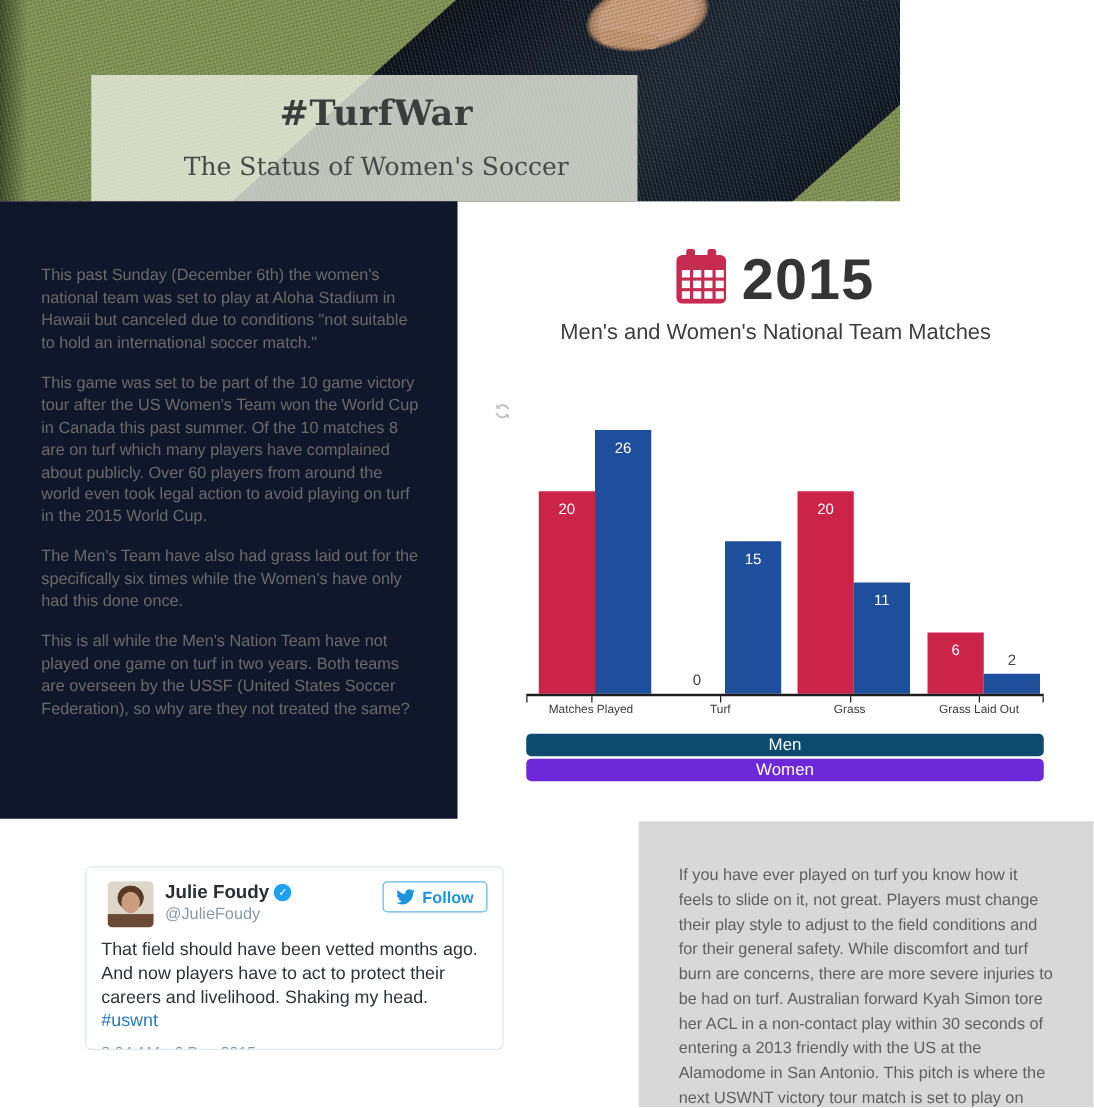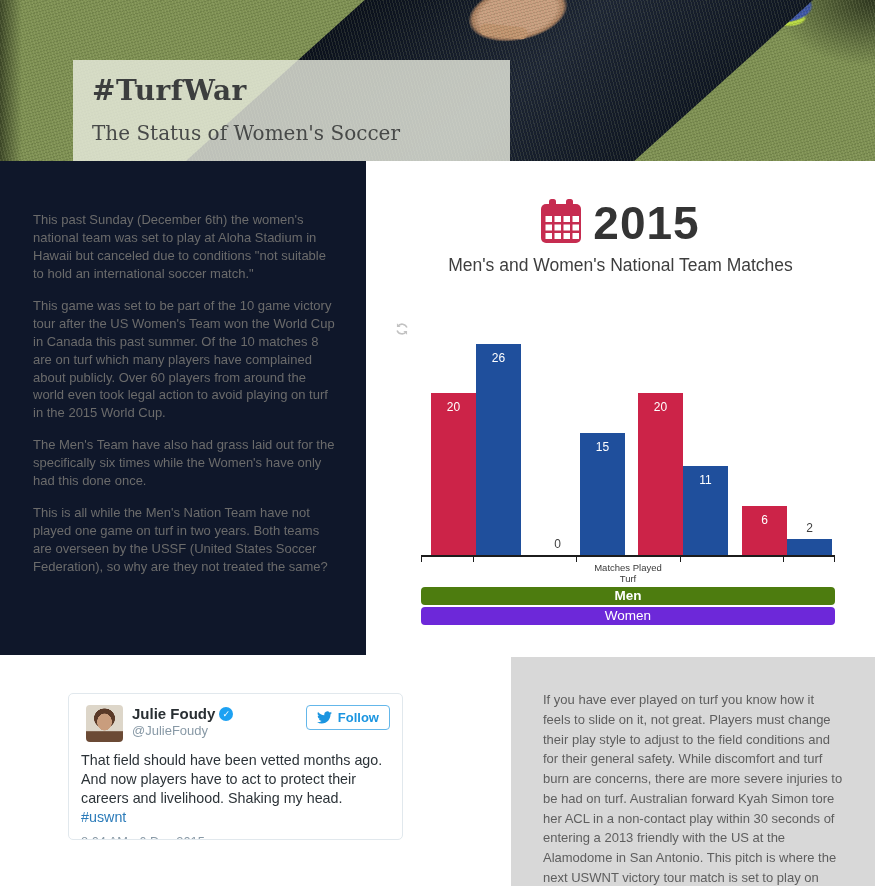--- a/index.html
+++ b/index.html
@@ -1,27 +1,27 @@
 <!DOCTYPE html>
 <html><head>
 <meta charset="utf-8">
 <style>
   html,body{margin:0;padding:0;background:#fff;}
   body{font-family:"Liberation Sans","DejaVu Sans",sans-serif;}
   .page{position:relative;width:875px;height:886px;background:#fff;overflow:hidden;}
 
   
-  .hero{position:absolute;left:0;top:0;width:875px;height:161px;overflow:hidden;
+  .hero{position:absolute;left:0;top:0;width:720px;height:161px;overflow:hidden;
     background-color:#7e9053;
     background-image:
       radial-gradient(ellipse 50px 26px at 780px 6px, #3d55a8 0 60%, transparent 66%),
       radial-gradient(ellipse 26px 12px at 788px 18px, #b9d943 0 60%, transparent 72%),
       radial-gradient(ellipse 44px 20px at 742px 2px, #c3987b 0 45%, transparent 62%),
       radial-gradient(ellipse 150px 95px at 875px 0px, rgba(10,14,8,.7), transparent 70%),
-      linear-gradient(to right, rgba(8,12,4,.55), transparent 22px);}
+      linear-gradient(to right, rgba(8,12,4,.55), transparent 22px); text-align: center;}
   .band{position:absolute;left:350px;top:-300px;width:300px;height:760px;transform:rotate(48deg);
     background:linear-gradient(90deg,#0a101c 0%,#1d2535 55%,#0e1522 100%);}
   .hand{position:absolute;left:468px;top:-14px;width:100px;height:54px;border-radius:50%;transform:rotate(-12deg);
     background:radial-gradient(ellipse at 50% 50%, #c89d7f 0 55%, #a87d5f 65%, transparent 72%);}
   .hand::after{content:"";position:absolute;left:8px;top:36px;width:48px;height:12px;border-radius:6px;
     background:#c1936f;transform:rotate(18deg);}
   .grain{position:absolute;inset:0;
     background-image:
       repeating-linear-gradient(75deg, rgba(225,235,180,.11) 0 1px, transparent 1px 3px),
       repeating-linear-gradient(165deg, rgba(25,35,10,.13) 0 1px, transparent 1px 3px);}
@@ -44,21 +44,21 @@
   .chart-subtitle{margin-top:5px;font-size:17.5px;color:#3e3e3e;}
   .refresh{position:absolute;left:393px;top:321px;width:18px;height:18px;padding:0;border:none;
     background:transparent;cursor:pointer;}
   .plot{position:absolute;left:421px;top:335px;width:414px;height:220px;}
   .bar{position:absolute;bottom:0;}
   .bar-label{position:absolute;text-align:center;font-size:12px;}
   .bar-label.inside{color:#fff;}
   .bar-label.outside{color:#3f3f3f;}
   .axis{position:absolute;left:421px;top:555px;width:414px;height:2px;background:#1c1c1c;}
   .tick{position:absolute;top:2px;width:1px;height:5px;background:#1c1c1c;}
-  .cats{position:absolute;left:421px;top:562px;width:414px;display:flex;flex-direction:column;}
+  .cats{position:absolute;left:421px;top:562px;width:414px;display:flex;}
   .cats span{flex:1;text-align:center;font-size:9.5px;color:#3a3a3a;}
   .legend{position:absolute;left:421px;top:587px;width:414px;}
   .legend-bar{height:18px;line-height:18px;border-radius:4px;margin-bottom:2px;
     text-align:center;color:#fff;font-size:13.5px;cursor:pointer;}
 
   
   .tweet{position:absolute;left:68px;top:693px;width:335px;height:147px;background:#fff;
     border:1px solid #e1e8ed;border-radius:5px;box-sizing:border-box;padding:11px 12px;overflow:hidden;}
   .tw-head{display:flex;align-items:flex-start;}
   .avatar{width:37px;height:37px;border-radius:4px;margin-left:5px;flex:0 0 auto;cursor:pointer;
@@ -167,21 +167,21 @@
       <div class="tick" style="left: 362px;"></div>
       <div class="tick" style="left: 413px;"></div>
     </div>
   <div class="cats">
       <span>Matches Played</span>
       <span>Turf</span>
       <span>Grass</span>
       <span>Grass Laid Out</span>
     </div>
   <div class="legend">
-      <div class="legend-bar" style="background: #4d7c0f; font-weight: bold;">Men</div>
+      <div class="legend-bar" style="background: #0c4a6e;">Men</div>
       <div class="legend-bar" style="background: #6d28d9;">Women</div>
     </div>
 
   <div class="tweet">
     <div class="tw-head">
       <div class="avatar"></div>
       <div class="tw-names">
         <div class="tw-name-row">
           <span class="tw-name">Julie Foudy</span>
           <span class="badge">✓</span>

